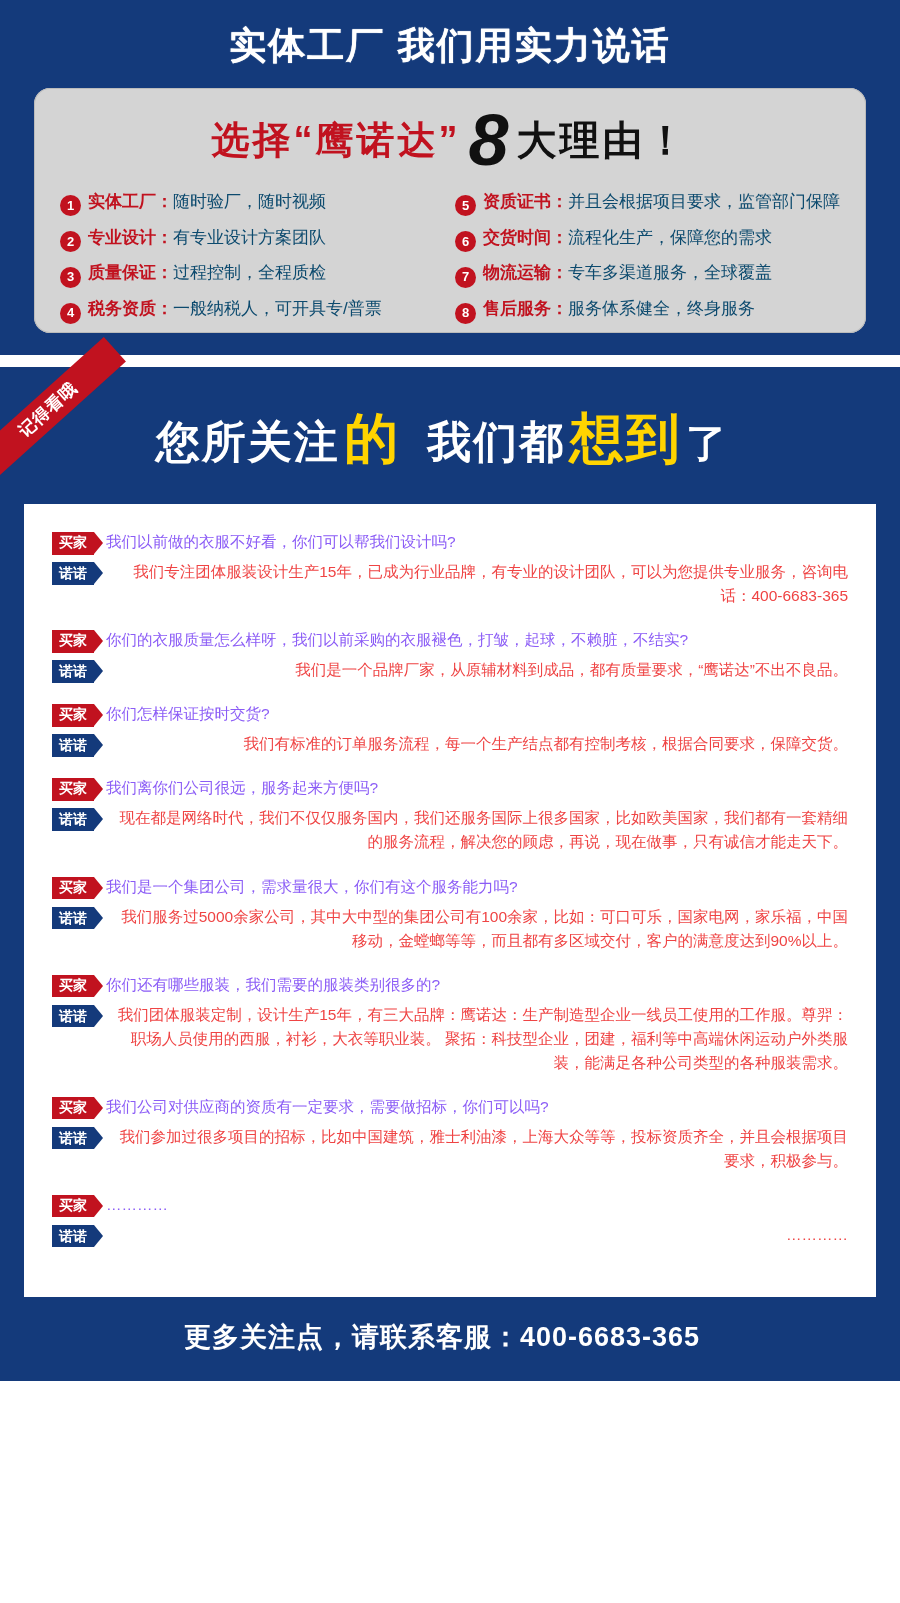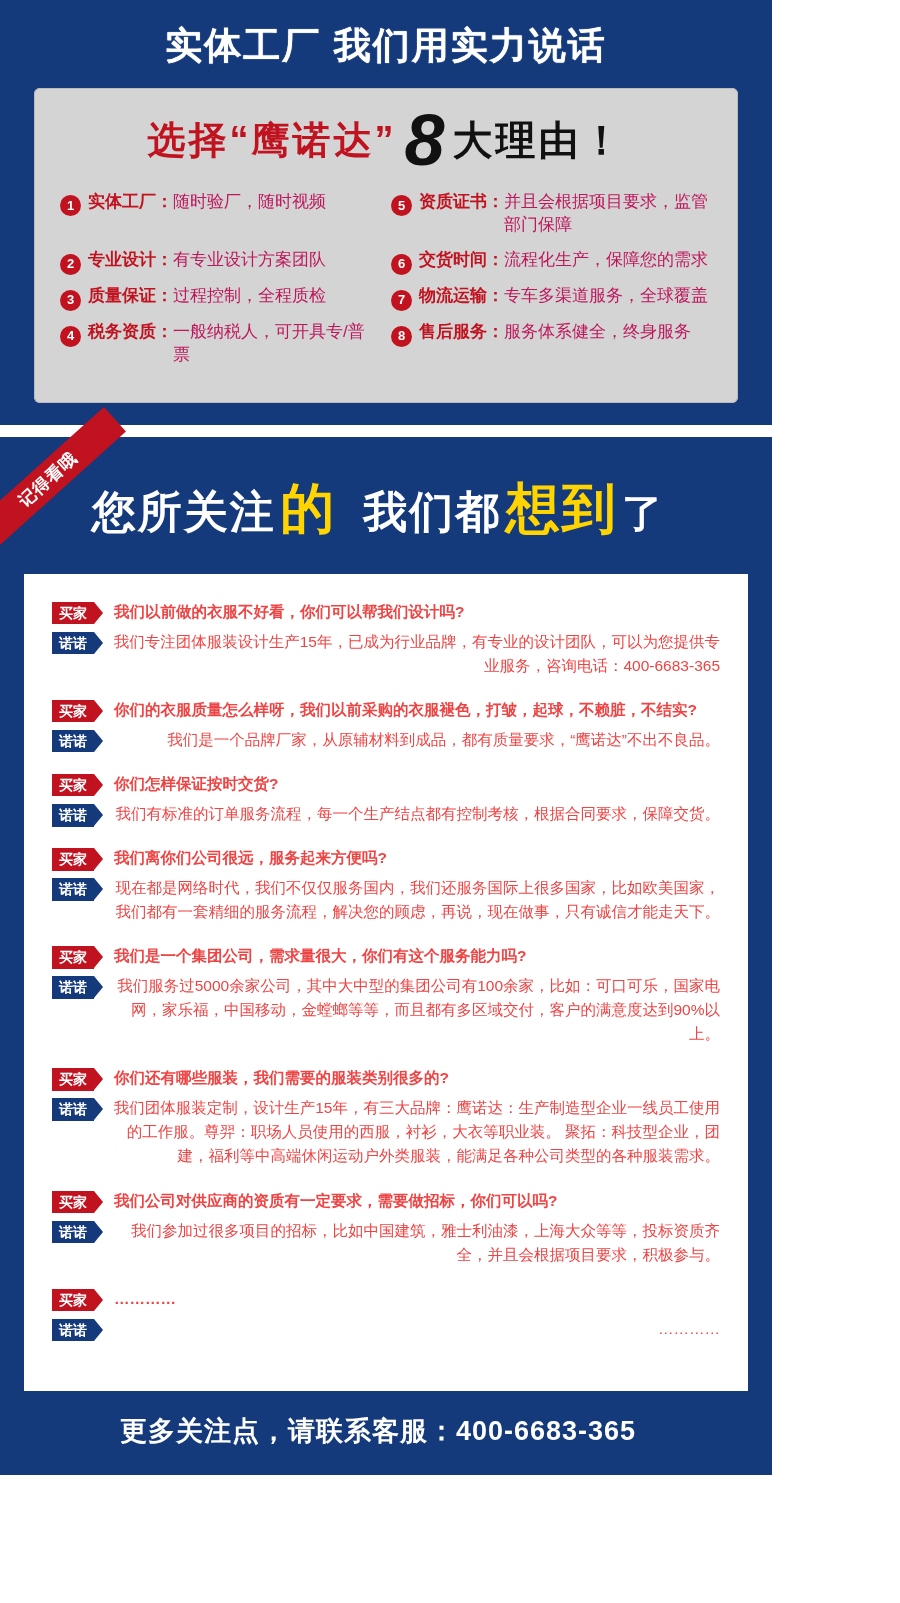--- a/index.html
+++ b/index.html
@@ -5,21 +5,21 @@
   html, body {
     margin: 0;
     padding: 0;
   }
   body {
     width: 900px;
     font-family: "Liberation Sans", "DejaVu Sans", sans-serif;
     background: #ffffff;
   }
   .page {
-    width: 772px;
+    width: 900px;
     height: 1603px;
     position: relative;
     overflow: hidden;
     background: #ffffff;
   }
 
   
   .top-section {
     background: #143a7b;
     padding: 14px 0 22px 0;
@@ -31,22 +31,22 @@
     font-size: 37px;
     font-weight: bold;
     letter-spacing: 2px;
     line-height: 1.4;
     padding: 6px 0 16px 0;
     text-shadow: 0 0 1px #fff;
   }
   .reasons-card {
     margin: 0 34px;
     background: #d4d4d4;
-    border-radius: 6px;
-    padding: 20px 26px 36px 26px;
+    border-radius: 16px;
+    padding: 20px 26px 12px 26px;
     box-shadow: inset 0 0 0 1px #bbb;
   }
   .reasons-head {
     display: flex;
     align-items: center;
     justify-content: center;
     gap: 4px;
     margin-bottom: 18px;
     white-space: nowrap;
   }
@@ -98,21 +98,21 @@
     margin-right: 7px;
     position: relative;
     top: 3px;
   }
   .reason .r-title {
     color: #c1121f;
     font-weight: bold;
     white-space: nowrap;
   }
   .reason .r-text {
-    color: #be185d;
+    color: #0c4a6e;
   }
 
   
   .divider-white {
     height: 12px;
     background: #ffffff;
   }
 
   
   .bottom-section {
@@ -178,31 +178,31 @@
   .tag::after {
     content: "";
     position: absolute;
     right: -9px;
     top: 0;
     width: 0;
     height: 0;
     border-top: 11px solid transparent;
     border-bottom: 11px solid transparent;
   }
-  .tag-buyer { background: #c1121f; }
+  .tag-buyer { background: #c1121f; font-family: Liberation Mono, monospace; }
   .tag-buyer::after { border-left: 9px solid #c1121f; }
   .tag-reply { background: #143a7b; }
   .tag-reply::after { border-left: 9px solid #143a7b; }
 
   .qa-text {
     font-size: 15.5px;
     line-height: 1.55;
     flex: 1;
   }
-  .q-text { color: #ef4444; font-weight: bold; margin-left: 8px; }
+  .q-text { color: #8b5cf6; font-weight: normal; }
   .a-text { color: #ef4444; text-align: right; }
 
   .footer-bar {
     text-align: center;
     color: #ffffff;
     font-size: 27px;
     font-weight: bold;
     letter-spacing: 1px;
     padding: 22px 16px 26px 0;
     background: #143a7b;

